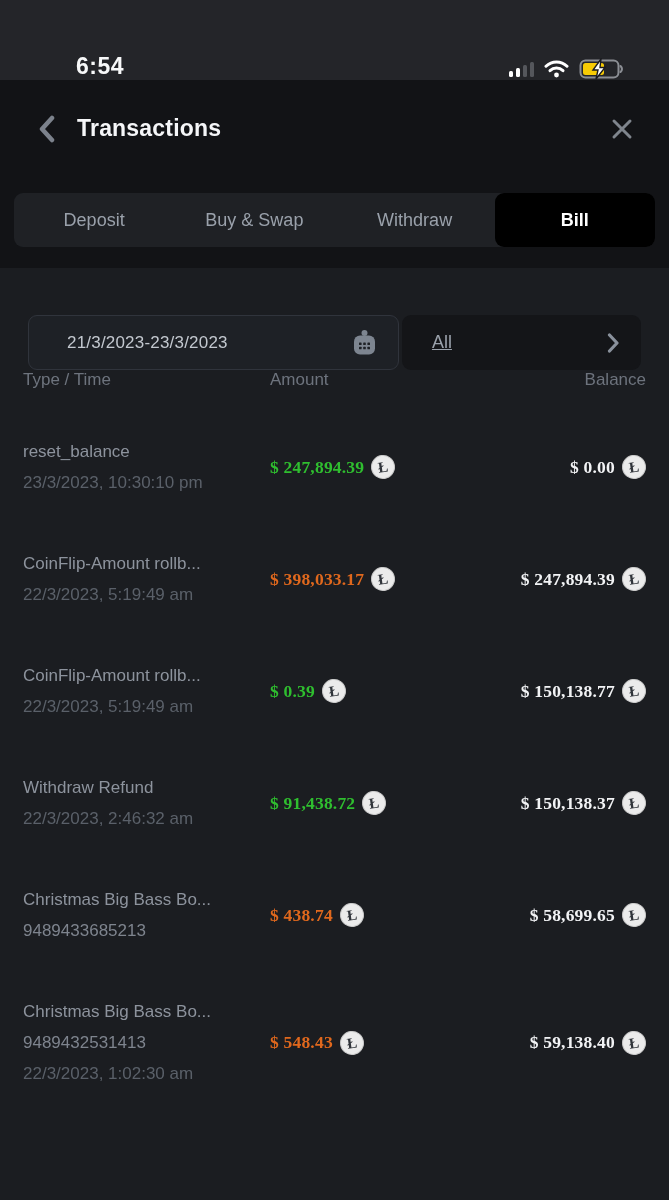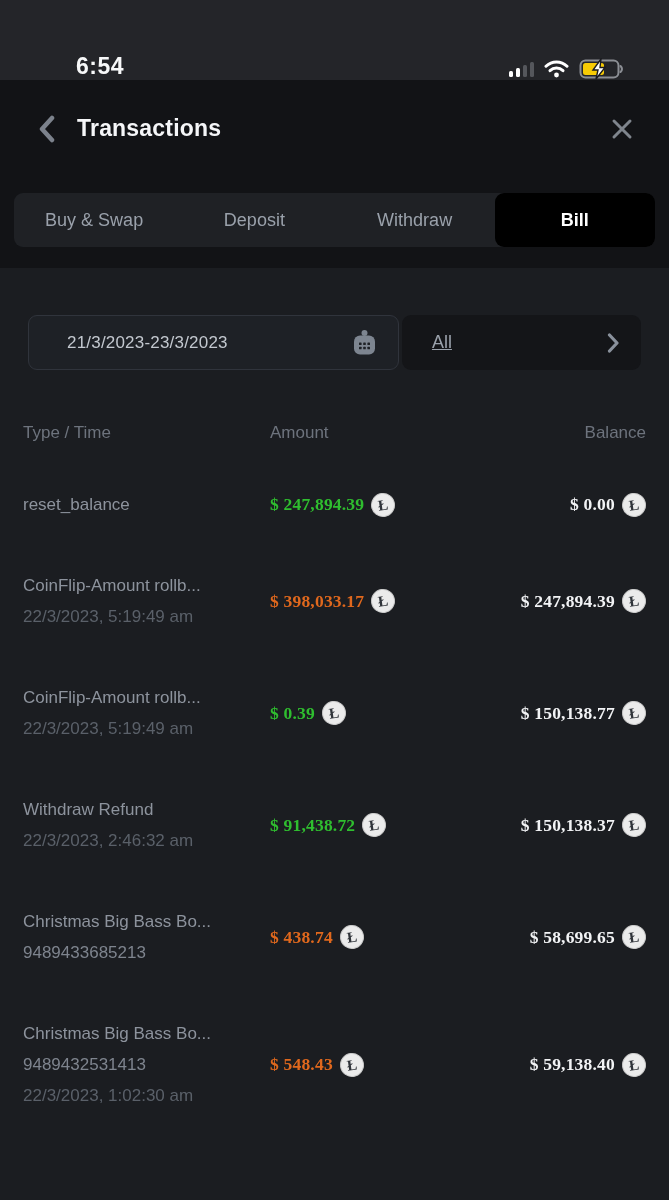--- a/index.html
+++ b/index.html
@@ -45,21 +45,21 @@
     border-radius:9px; display:flex; align-items:center; padding:0 20px 0 38px; cursor:pointer;
   }
   .date-text{ flex:1; font-size:17px; color:#c3c8cf; letter-spacing:.2px; }
   .all-box{
     flex:225; height:55px; background:#141518; border-radius:9px;
     display:flex; align-items:center; padding:0 22px 0 30px; cursor:pointer;
   }
   .all-text{ flex:1; font-size:18px; color:#9aa1ab;text-decoration:underline; }
   
   .table-head{
-    margin-top:53px; display:grid; grid-template-columns:247px 1fr auto;
+    display:grid; grid-template-columns:247px 1fr auto;
     font-size:17px; color:#6d737d;
   }
   .th-balance{ text-align:right; }
   .rows{ margin-top:46px; }
   .row{
     display:grid; grid-template-columns:247px 1fr auto; align-items:center;
     margin-bottom:50px;
   }
   .col-type{ line-height:31px; font-size:17px; }
   .tx-type{ color:#8d939d; white-space:nowrap; overflow:hidden; }
@@ -122,22 +122,22 @@
       <span class="page-title">Transactions</span>
       <span class="close-btn">
         <span style="display:flex;">
           <svg width="22" height="22" viewBox="0 0 22 22">
             <path d="M3 3 L19 19 M19 3 L3 19" stroke="#7f858d" stroke-width="3" stroke-linecap="round"></path>
           </svg>
         </span>
       </span>
     </div>
     <div class="tabs">
+      <div class="tab">Deposit</div>
       <div class="tab">Buy &amp; Swap</div>
-      <div class="tab">Deposit</div>
       <div class="tab">Withdraw</div>
       <div class="tab active">Bill</div>
     </div>
   </div>
 
   <div class="content">
     <div class="filters">
       <div class="date-box">
         <span class="date-text">21/3/2023-23/3/2023</span>
         <span style="display:flex;">
@@ -167,20 +167,21 @@
       <span>Type / Time</span>
       <span>Amount</span>
       <span class="th-balance">Balance</span>
     </div>
 
     <div class="rows" id="rows">
   <div class="row">
     <div class="col-type">
       <div class="tx-type">reset_balance</div>
 
+      <div class="tx-time">23/3/2023, 10:30:10 pm</div>
     </div>
     <div class="col-amount">
       <span class="amt green">$ 247,894.39</span>
       <span class="coin">Ł</span>
     </div>
     <div class="col-balance">
       <span class="bal">$ 0.00</span>
       <span class="coin">Ł</span>
     </div>
   </div>

